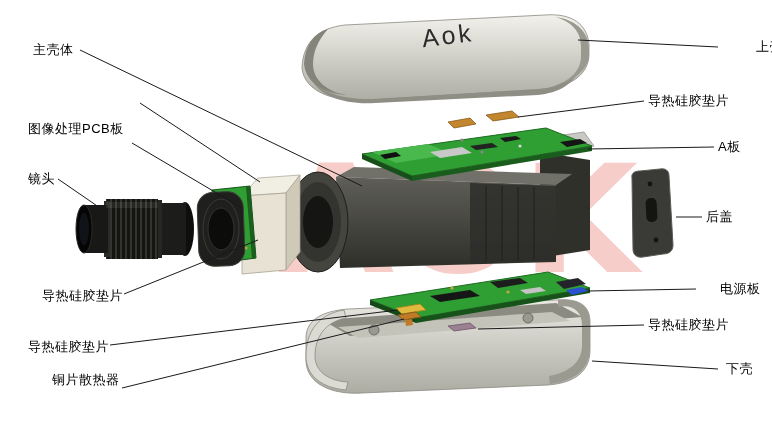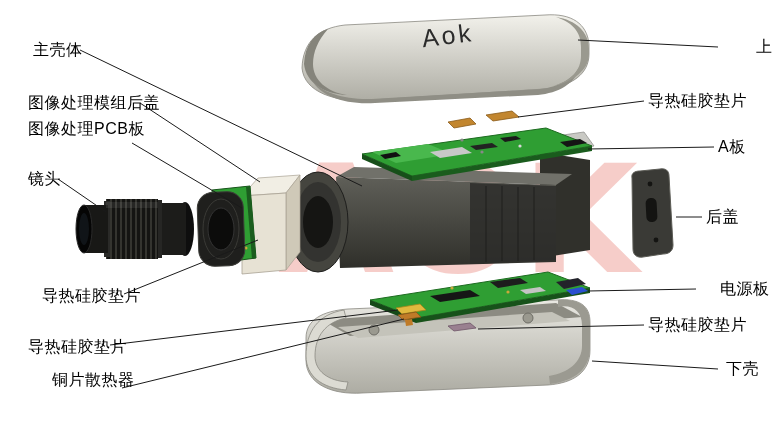--- a/index.html
+++ b/index.html
@@ -2,21 +2,21 @@
 <html><head>
 <meta charset="utf-8">
 <style>
   html,body{margin:0;padding:0;background:#fff;}
   #stage{
     position:relative;width:772px;height:421px;background:#ffffff;
     font-family:"Liberation Sans","DejaVu Sans",sans-serif;overflow:hidden;
   }
   #stage svg{position:absolute;left:0;top:0;}
   .lbl{
-    position:absolute;font-size:16px;color:#000;white-space:nowrap;
+    position:absolute;font-size:13px;color:#000;white-space:nowrap;
     line-height:16px;letter-spacing:0.5px;
   }
 </style>
 </head>
 <body>
 
 <div id="stage">
 
   <svg width="772" height="421" viewBox="0 0 772 421">
     <defs>
@@ -173,21 +173,20 @@
       <line x1="644" y1="101" x2="518" y2="117"></line>
       <line x1="714" y1="147" x2="588" y2="149"></line>
       <line x1="702" y1="217" x2="676" y2="217"></line>
       <line x1="696" y1="289" x2="588" y2="291"></line>
       <line x1="644" y1="325" x2="478" y2="329"></line>
       <line x1="718" y1="369" x2="592" y2="361"></line>
     </g>
   </svg>
 
   <div class="lbl" style="left:33px;top:42px">主壳体</div>
-  <div class="lbl" style="left:28px;top:95px">图像处理模组后盖</div>
   <div class="lbl" style="left:28px;top:121px">图像处理PCB板</div>
   <div class="lbl" style="left:28px;top:171px">镜头</div>
   <div class="lbl" style="left:42px;top:288px">导热硅胶垫片</div>
   <div class="lbl" style="left:28px;top:339px">导热硅胶垫片</div>
   <div class="lbl" style="left:52px;top:372px">铜片散热器</div>
 
   <div class="lbl" style="left:756px;top:39px">上壳</div>
   <div class="lbl" style="left:648px;top:93px">导热硅胶垫片</div>
   <div class="lbl" style="left:718px;top:139px">A板</div>
   <div class="lbl" style="left:706px;top:209px">后盖</div>

